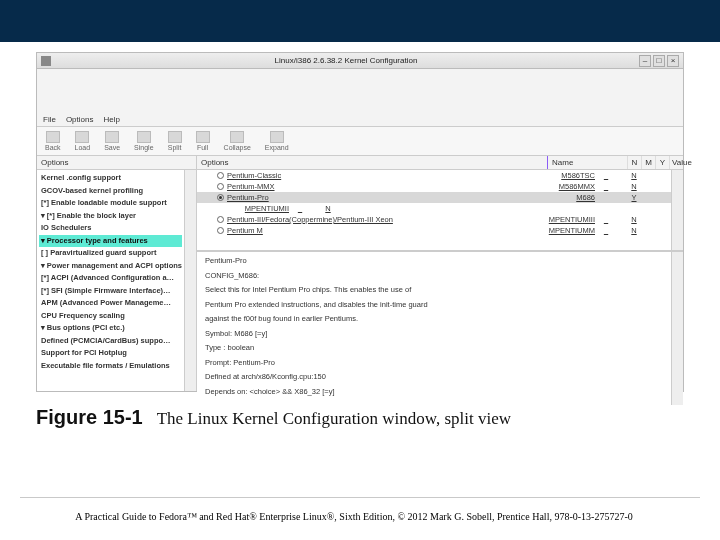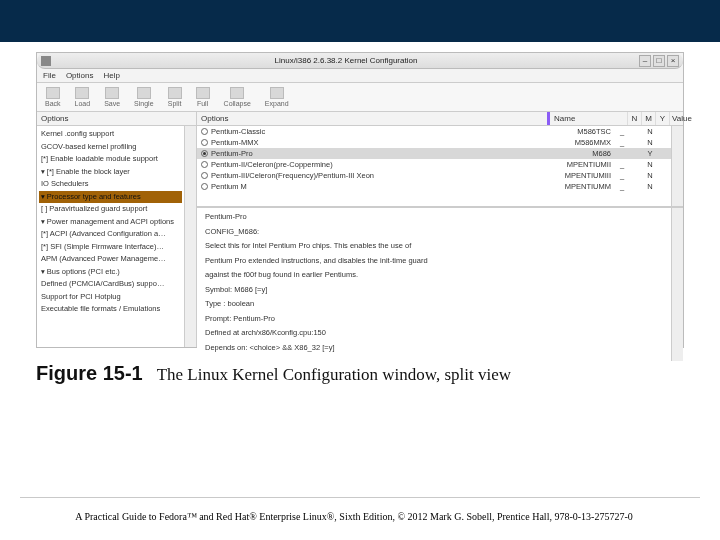--- a/index.html
+++ b/index.html
@@ -1,41 +1,41 @@
 <!DOCTYPE html>
 <html><head>
 <meta charset="utf-8">
 <style>
   * { box-sizing: border-box; margin: 0; padding: 0; }
   body { width: 720px; height: 540px; background: #fff; font-family: Arial, sans-serif; overflow: hidden; }
   .slide { position: relative; width: 100%; height: 100%; }
   .topbar { height: 42px; background: #062a4a; }
   .shot-wrap { padding: 10px 36px 0 36px; }
   .app-window { border: 1px solid #bbb; background: #f3f3f3; font-size: 8px; color: #333; }
-  .titlebar { display: flex; align-items: center; background: linear-gradient(#eee,#ddd); border-bottom: 1px solid #bbb; height: 16px; padding: 0 4px; border-radius: 8px; }
+  .titlebar { display: flex; align-items: center; background: linear-gradient(#eee,#ddd); border-bottom: 1px solid #bbb; height: 16px; padding: 0 4px; }
   .titlebar-icon { width: 10px; height: 10px; background: #888; margin-right: 4px; }
   .titlebar-text { flex: 1; text-align: center; font-size: 8px; color: #222; }
   .winbtn { width: 12px; height: 12px; background: #e0e0e0; border: 1px solid #aaa; margin-left: 2px; display: flex; align-items: center; justify-content: center; font-size: 8px; line-height: 1; }
-  .menubar { display: flex; gap: 10px; padding: 2px 6px; background: #f3f3f3; border-bottom: 1px solid #ccc; font-size: 8px; }
+  .menubar { display: flex; gap: 10px; padding: 2px 6px; background: #f3f3f3; border-bottom: 1px solid #ccc; font-size: 8px; margin-top: 44px; }
   .toolbar { display: flex; gap: 14px; padding: 4px 8px; border-bottom: 1px solid #ccc; background: #f7f7f7; }
   .tbtn { display: flex; flex-direction: column; align-items: center; gap: 1px; font-size: 7px; color: #666; }
   .tbtn .ticon { width: 14px; height: 12px; background: #d8d8d8; border: 1px solid #bbb; }
   .panes { display: flex; height: 235px; }
   .left-pane { width: 160px; border-right: 1px solid #ccc; background: #fff; display: flex; flex-direction: column; }
   .pane-header { font-size: 8px; padding: 2px 4px; border-bottom: 1px solid #ccc; background: #f3f3f3; }
   .tree { flex: 1; overflow: hidden; font-size: 7.5px; line-height: 1.4; padding: 2px 2px; }
   .tree-item { padding: 1px 2px; white-space: nowrap; overflow: hidden; text-overflow: clip; }
-  .tree-item.selected { background: #a16207; color: #111; }
+  .tree-item.selected { background: #5eead4; color: #111; }
   .right-pane { flex: 1; display: flex; flex-direction: column; background: #fff; }
   .rp-header { display: flex; font-size: 8px; background: #f3f3f3; border-bottom: 1px solid #ccc; }
   .rp-header .col-opt { flex: 1; padding: 2px 4px; }
-  .rp-header .col-name { width: 80px; padding: 2px 4px; border-left: 3px solid #8b5cf6; }
+  .rp-header .col-name { width: 80px; padding: 2px 4px; border-left: 1px solid #8b5cf6; }
   .rp-header .col-nm, .rp-header .col-y, .rp-header .col-v { width: 14px; padding: 2px 2px; border-left: 1px solid #ddd; text-align: center; }
   .rp-list { height: 80px; overflow: hidden; }
-  .rp-row { display: flex; font-size: 7.5px; padding: 1px 0; }
+  .rp-row { display: flex; font-size: 7.5px; padding: 1px 16px; text-decoration: underline; }
   .rp-row.selected { background: #d8d8d8; }
   .rp-row .c-opt { flex: 1; padding: 0 4px; display:flex; align-items:center; gap:3px; }
   .rp-row .radio { width:7px; height:7px; border:1px solid #666; border-radius:50%; display:inline-block; }
   .rp-row .radio.on::after { content:''; display:block; width:3px; height:3px; background:#333; border-radius:50%; margin:1px auto; }
   .rp-row .c-name { width: 80px; padding: 0 4px; text-align: right; }
   .rp-row .c-f { width: 14px; text-align: center; }
   .splitter { height: 3px; background: #e4e4e4; border-top:1px solid #ccc; border-bottom:1px solid #ccc; cursor: row-resize; }
   .detail { flex: 1; font-size: 7.5px; padding: 4px 8px; background: #fff; line-height: 1.4; color: #333; overflow: hidden; }
   .detail .dtitle { margin-bottom: 4px; }
   .detail .dconf { margin-bottom: 4px; }
@@ -102,33 +102,34 @@
           </div>
         <div class="tbtn">
             <span class="ticon"></span>
             <span>Expand</span>
           </div>
       </div>
 
       <div class="panes">
         <div class="left-pane">
           <div class="pane-header">Options</div>
-          <div class="with-scroll" style="flex:1;">
+          <div class="with-scroll" style="flex:1;font-weight:bold;">
             <div class="content tree" id="tree">
                 <div class="tree-item">Kernel .config support</div>
                 <div class="tree-item">GCOV-based kernel profiling</div>
                 <div class="tree-item">[*] Enable loadable module support</div>
                 <div class="tree-item">▾ [*] Enable the block layer</div>
                 <div class="tree-item">    IO Schedulers</div>
                 <div class="tree-item selected">▾ Processor type and features</div>
                 <div class="tree-item">    [ ] Paravirtualized guard support</div>
                 <div class="tree-item">▾ Power management and ACPI options</div>
                 <div class="tree-item">    [*] ACPI (Advanced Configuration a…</div>
                 <div class="tree-item">    [*] SFI (Simple Firmware Interface)…</div>
                 <div class="tree-item">    APM (Advanced Power Manageme…</div>
+                <div class="tree-item">    CPU Frequency scaling</div>
                 <div class="tree-item">▾ Bus options (PCI etc.)</div>
                 <div class="tree-item">    Defined (PCMCIA/CardBus) suppo…</div>
                 <div class="tree-item">    Support for PCI Hotplug</div>
                 <div class="tree-item">Executable file formats / Emulations</div>
               </div>
             <div class="scrollbar-v"></div>
           </div>
         </div>
 
         <div class="right-pane">
@@ -169,34 +170,30 @@
                     <span class="radio on"></span>
                     <span>Pentium-Pro</span>
                   </div>
                   <div class="c-name">M686</div>
                   <div class="c-f"></div>
                   <div class="c-f"></div>
                   <div class="c-f">Y</div>
                   <div class="c-f"></div>
                 </div>
                 <div class="rp-row">
-                  <div class="c-opt">
-                    <span class="radio"></span>
-                    <span>Pentium-II/Celeron(pre-Coppermine)</span>
-                  </div>
                   <div class="c-name">MPENTIUMII</div>
                   <div class="c-f">_</div>
                   <div class="c-f"></div>
                   <div class="c-f">N</div>
                   <div class="c-f"></div>
                 </div>
                 <div class="rp-row">
                   <div class="c-opt">
                     <span class="radio"></span>
-                    <span>Pentium-III/Celeron(Frequency)/Pentium-III Xeon</span>
+                    <span>Pentium-III/Fedora(Coppermine)/Pentium-III Xeon</span>
                   </div>
                   <div class="c-name">MPENTIUMIII</div>
                   <div class="c-f">_</div>
                   <div class="c-f"></div>
                   <div class="c-f">N</div>
                   <div class="c-f"></div>
                 </div>
                 <div class="rp-row">
                   <div class="c-opt">
                     <span class="radio"></span>

